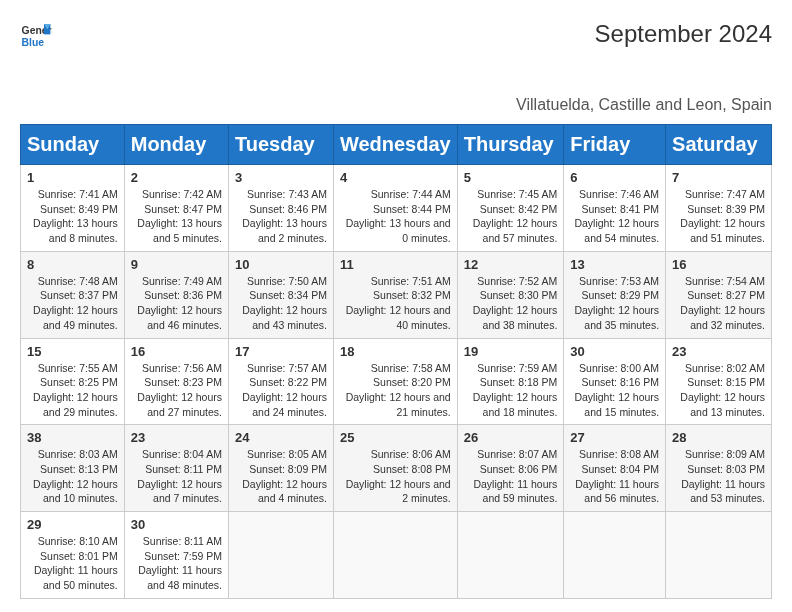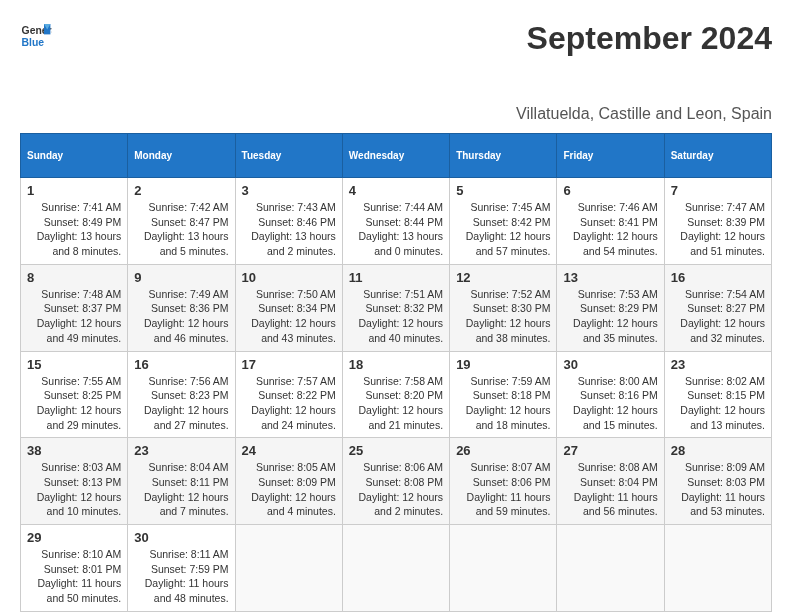--- a/index.html
+++ b/index.html
@@ -22,40 +22,40 @@
       gap: 4px;
     }
     .logo-icon {
       width: 32px;
       height: 32px;
     }
     .title-section {
       text-align: right;
     }
     .month-title {
-      font-size: 32px;
-      font-weight: bold;
+      font-size: 24px;
+      font-weight: normal;
       color: #333;
     }
     .location-title {
       font-size: 16px;
       color: #555;
       margin-top: 48px;
     }
     table {
       width: 100%;
       border-collapse: collapse;
       font-size: 11px;
     }
     thead tr th {
       background-color: #2176c7;
       color: white;
-      padding: 16px 6px;
+      padding: 8px 6px;
       text-align: left;
-      font-size: 10px;
+      font-size: 20px;
       font-weight: bold;
       border: 1px solid #1a5fa0;
     }
     tbody tr td {
       border: 1px solid #ccc;
       padding: 5px 6px;
       vertical-align: top;
       width: calc(100% / 7);
       height: 80px;
       background: #fff;

